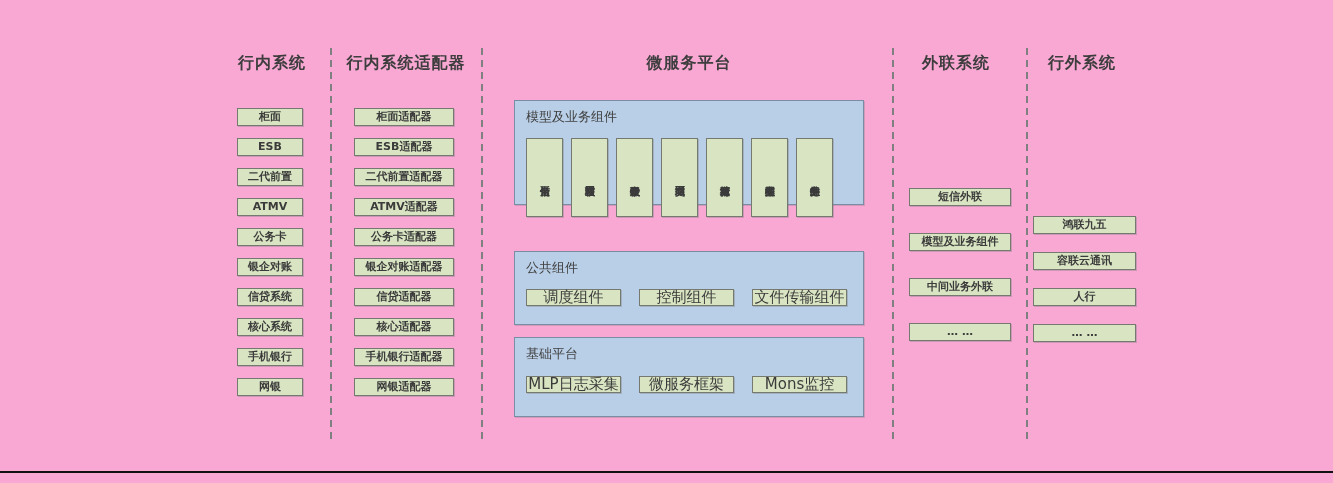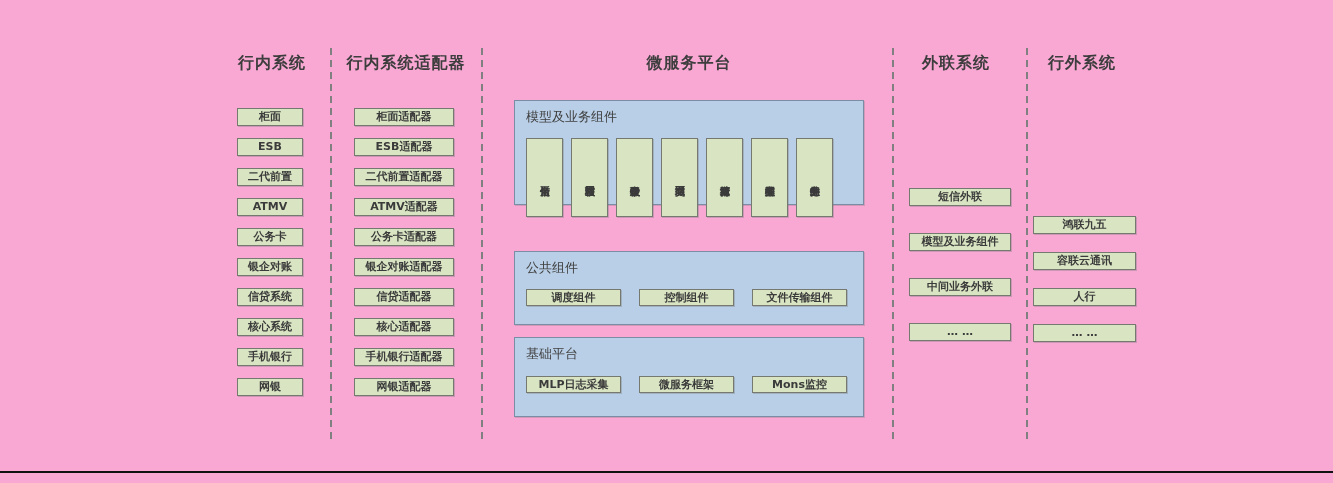--- a/index.html
+++ b/index.html
@@ -33,21 +33,21 @@
   .panel-title{position:absolute;left:11px;top:7px;font-size:13px;color:#3f3f3f;white-space:nowrap;}
 
   .vlist{position:absolute;left:11px;top:37px;display:flex;gap:8px;}
   .vbox{width:37px;height:79px;box-sizing:border-box;background:var(--green-fill,#d9e5c2);
     border:1px solid var(--box-border,#757970);display:flex;align-items:center;justify-content:center;
     writing-mode:vertical-rl;text-orientation:upright;font-size:10px;font-weight:bold;
     color:#3b3b3b;line-height:1;letter-spacing:0;box-shadow:1px 1px 0 rgba(120,120,120,.35);}
 
   .hlist{position:absolute;left:11px;top:37px;display:flex;gap:18px;}
   .hbox{width:95px;height:17px;box-sizing:border-box;background:var(--green-fill,#d9e5c2);
-    border:1px solid var(--box-border,#757970);font-size:11px;font-weight:bold;color:#3b3b3b;
+    border:1px solid var(--box-border,#757970);font-size:15px;font-weight:normal;color:#3b3b3b;
     text-align:center;line-height:15px;white-space:nowrap;box-shadow:1px 1px 0 rgba(120,120,120,.35);}
 </style>
 </head>
 <body>
 
 <div id="canvas">
 
   <div class="col-header" style="left:202px;width:140px;">行内系统</div>
   <div class="col-header" style="left:336px;width:140px;">行内系统适配器</div>
   <div class="col-header" style="left:619px;width:140px;">微服务平台</div>

